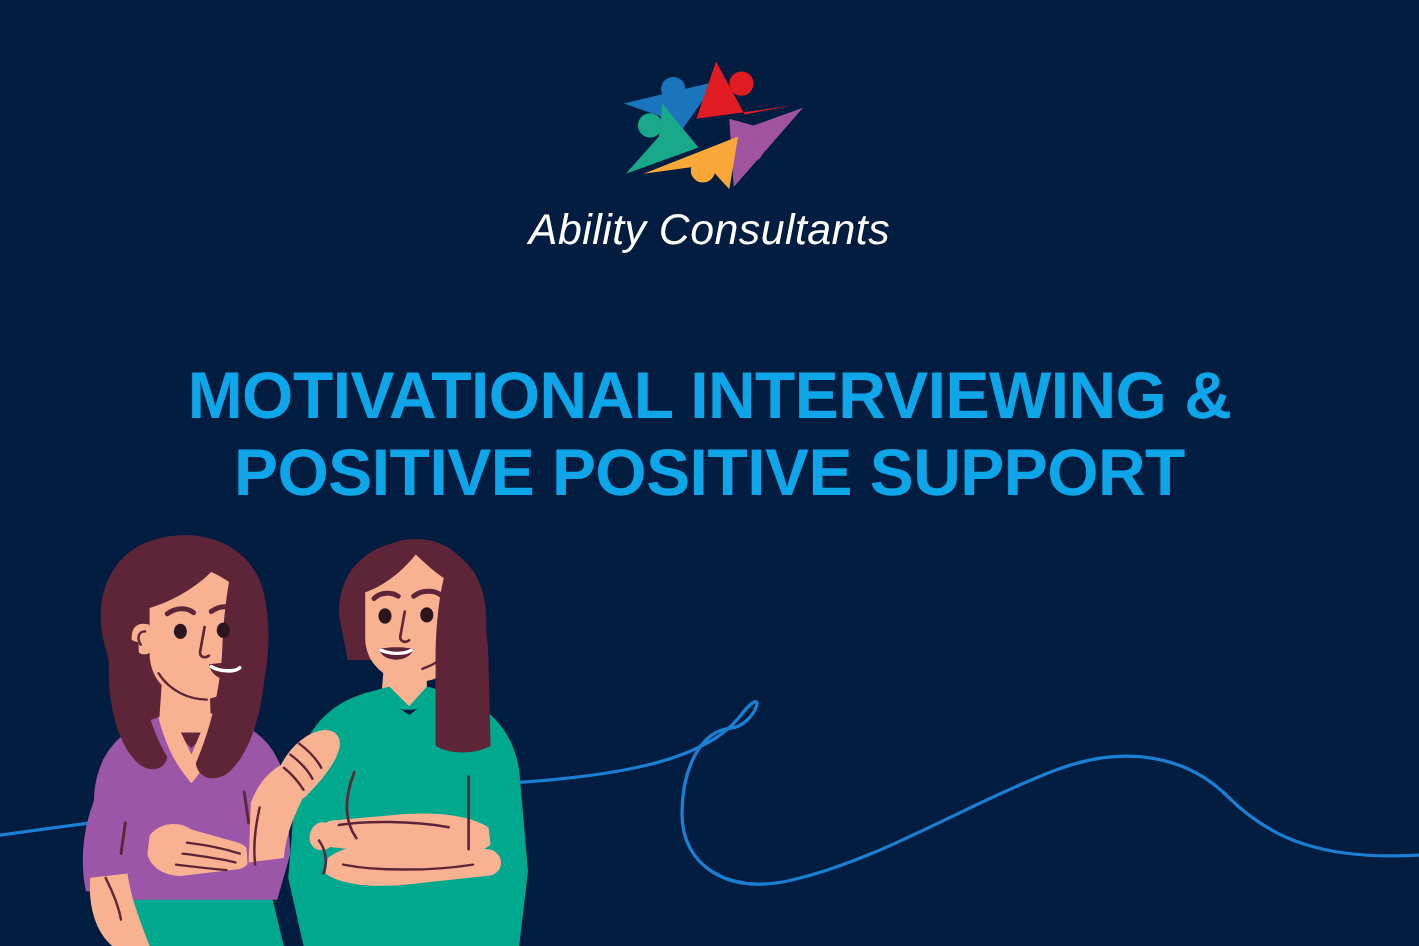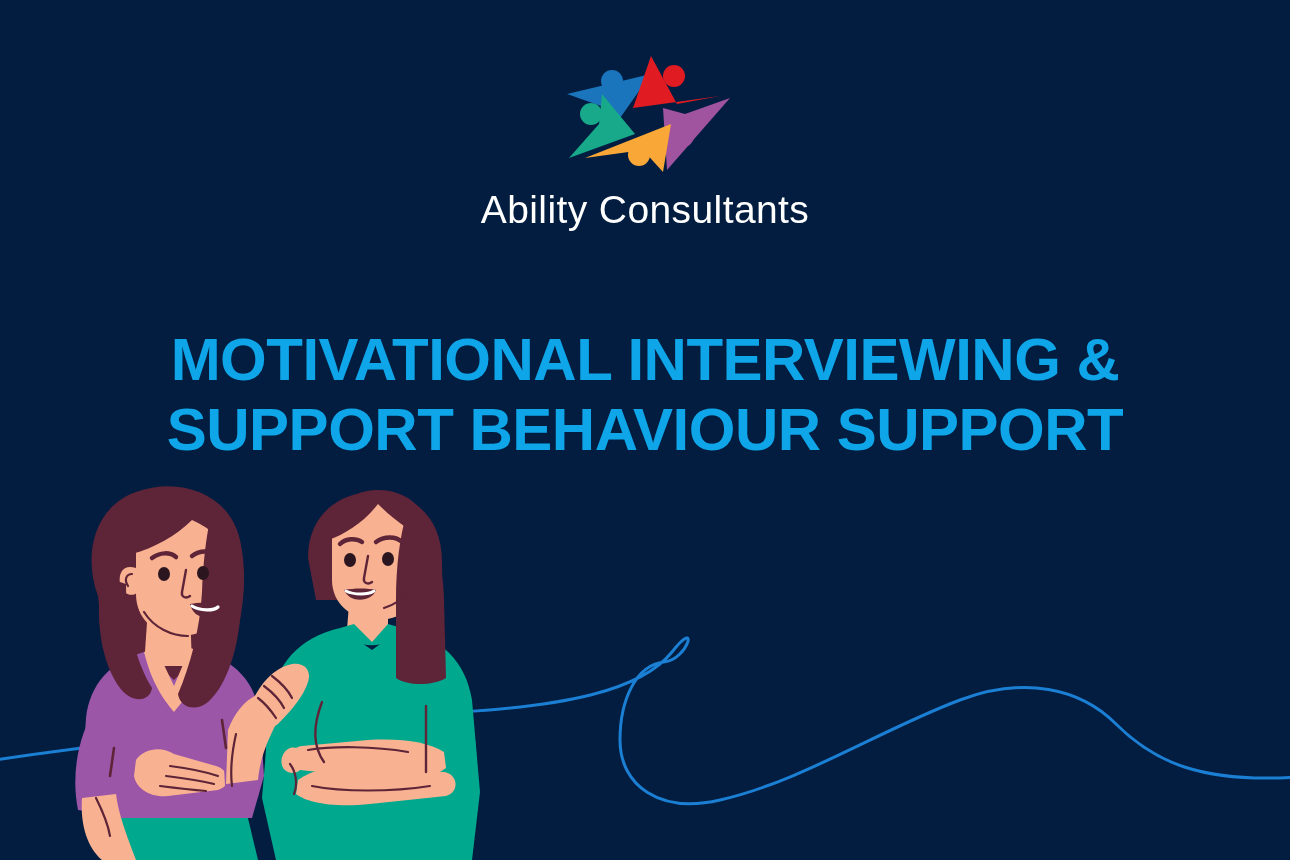--- a/index.html
+++ b/index.html
@@ -31,20 +31,21 @@
 
   
   .logo-block {
     position: absolute;
     left: 0;
     right: 0;
     top: 52px;
     display: flex;
     flex-direction: column;
     align-items: center;
+    font-style: italic;
   }
   .logo-mark {
     width: 180px;
     height: 122px;
     display: block;
   }
   .logo-wordmark {
     margin-top: 16px;
     color: #ffffff;
     font-size: 39px;
@@ -127,21 +128,21 @@
       <g>
         <path d="M 30 106 L 116 72 L 108 120 L 88 98 Z" fill="#f9a838"></path>
         <circle cx="84" cy="103" r="11" fill="#f9a838"></circle>
       </g>
     </svg>
     <div class="logo-wordmark">Ability Consultants</div>
   </div>
 
   <h1 class="headline">
     <span class="line">MOTIVATIONAL INTERVIEWING &amp;</span>
-    <span class="line">SUPPORT BEHAVIOUR SUPPORT</span>
+    <span class="line">POSITIVE POSITIVE SUPPORT</span>
   </h1>
 
   <div class="illustration">
     <svg viewBox="0 0 530 380" width="530" height="380" aria-hidden="true">
       <defs>
         <clipPath id="frame">
             <rect x="0" y="0" width="530" height="380"></rect>
           </clipPath>
       </defs>
       <g clip-path="url(#frame)">

